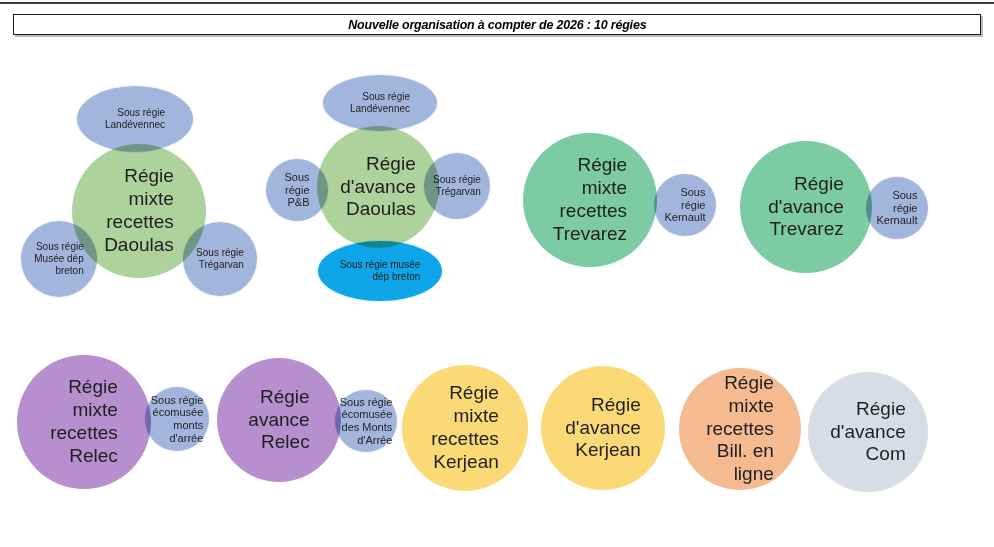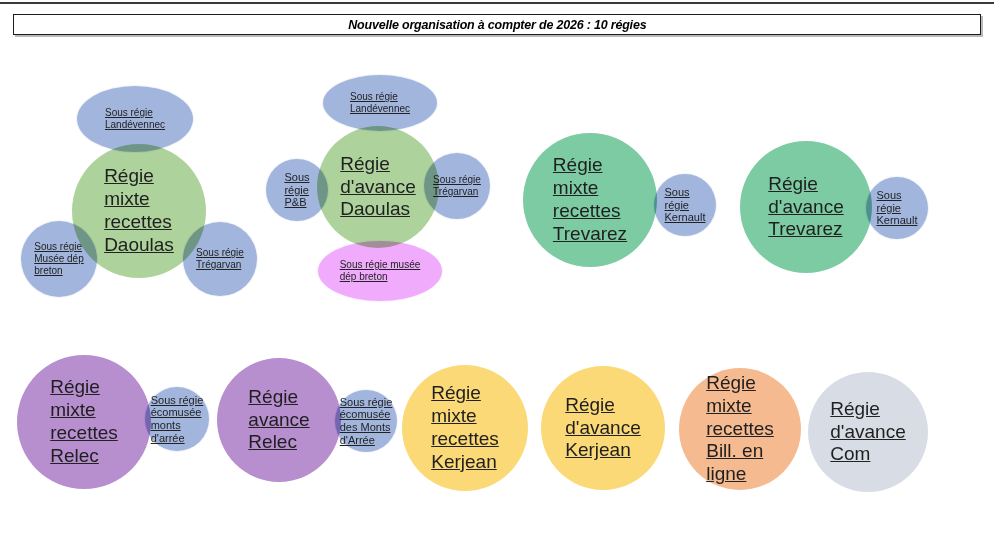--- a/index.html
+++ b/index.html
@@ -12,21 +12,21 @@
     position:absolute;left:13px;top:14px;width:966px;height:19px;
     border:1.6px solid #1c1c1c;background:#fff;box-shadow:2px 2px 0 rgba(130,130,130,.55);
     display:flex;align-items:center;justify-content:center;
   }
   .titletext{
     font-size:13px;font-weight:bold;font-style:italic;letter-spacing:-0.2px;color:#000;
     white-space:nowrap;transform:scaleX(.96);
   }
   .bubble{
     position:absolute;border-radius:50%;
-    display:flex;align-items:center;justify-content:center;text-align:left;text-decoration:underline;
+    display:flex;align-items:center;justify-content:center;text-align:right;
   }
   .bubble .lbl{white-space:pre-line;color:#1f1f1f;}
   .main .lbl{font-size:19px;line-height:1.21;}
   .sat{mix-blend-mode:multiply;border:1px solid rgba(255,255,255,.85);}
   .sat-sm .lbl{font-size:10px;line-height:1.18;}
   .sat-xs .lbl{font-size:11px;line-height:1.15;}
 </style>
 </head>
 <body>
 
@@ -69,21 +69,21 @@
   </div>
   <div class="bubble sat sat-xs" style="left: 265px; top: 158px; width: 62px; height: 62px; background-color: rgb(162, 181, 221);">
     <span class="lbl">Sous
 régie
 P&amp;B</span>
   </div>
   <div class="bubble sat sat-sm" style="left: 423px; top: 152px; width: 66px; height: 66px; background-color: rgb(162, 181, 221);">
     <span class="lbl">Sous régie
 Trégarvan</span>
   </div>
-  <div class="bubble sat sat-sm" style="left: 317px; top: 240px; width: 124px; height: 60px; background-color: #f0abfc;">
+  <div class="bubble sat sat-sm" style="left: 317px; top: 240px; width: 124px; height: 60px; background-color: #0ea5e9;">
     <span class="lbl">Sous régie musée
 dép breton</span>
   </div>
 
   <div class="bubble main" style="left: 523px; top: 133px; width: 134px; height: 134px; background-color: rgb(124, 203, 163);">
     <span class="lbl">Régie
 mixte
 recettes
 Trevarez</span>
   </div>

